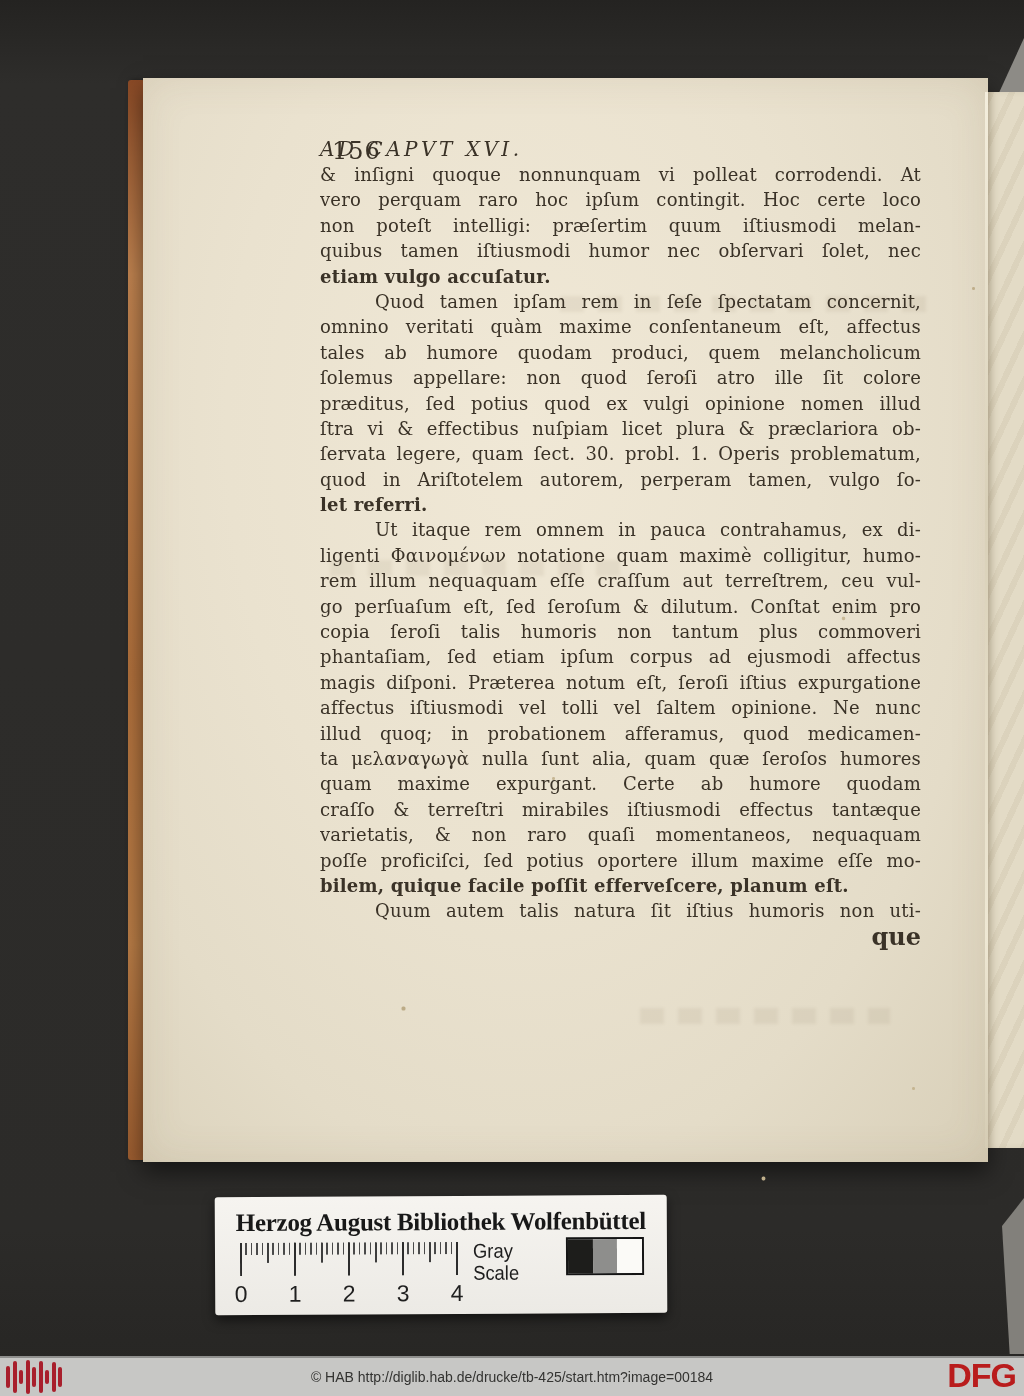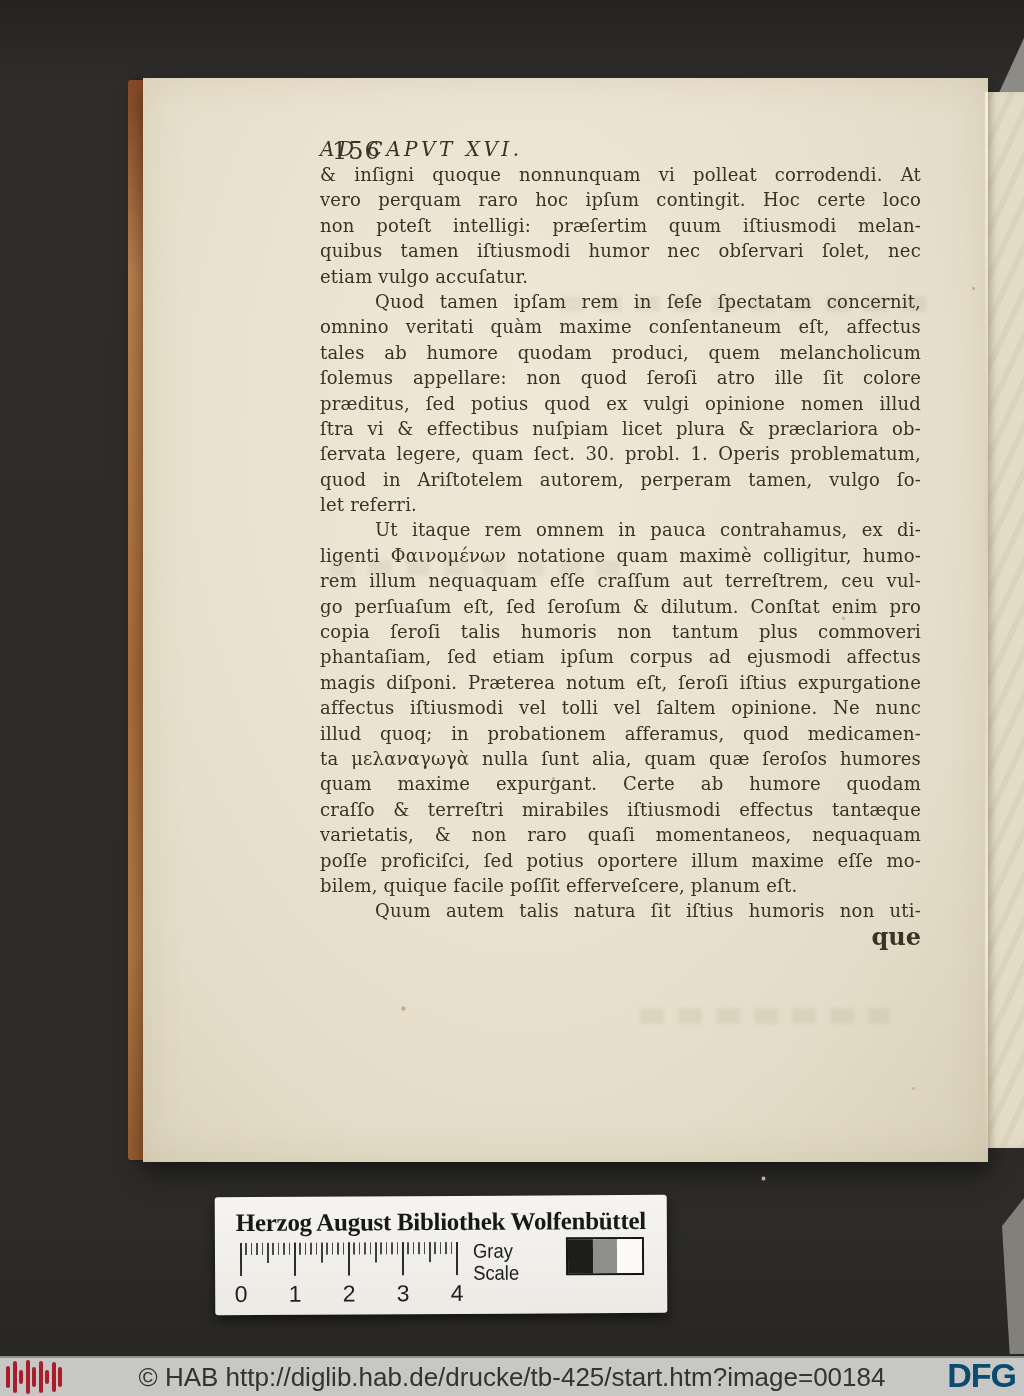--- a/index.html
+++ b/index.html
@@ -54,21 +54,21 @@
   
   .print{color:#3a3227;}
   .header-row{position:absolute;left:320px;top:137px;width:600px;height:26px;}
   .page-number{position:absolute;left:0;top:0;font-size:24px;letter-spacing:1px;margin-left:12px;}
   .running-header{position:absolute;left:0;top:0;width:100%;
     font-style:italic;font-size:20px;letter-spacing:3.5px;}
   .text-block{position:absolute;left:320px;top:162px;width:601px;}
   .tline{font-size:18px;line-height:25.4px;height:25.4px;overflow:hidden;
     text-align:justify;text-align-last:justify;letter-spacing:.2px;}
   .tline.ind{text-indent:55px;}
-  .tline.end{text-align-last:left;}
+  .tline.end{text-align-last:left;font-weight:bold;}
   .catchword{font-size:24px;line-height:25.4px;text-align:right;font-weight:bold;}
   
   .ruler-card{
     position:absolute;left:215px;top:1196px;width:452px;height:118px;
     background:linear-gradient(180deg,#f6f4f0,#eceae5);border-radius:3px;
     box-shadow:0 5px 12px rgba(0,0,0,.55);transform:rotate(-.3deg);
   }
   .card-title{position:absolute;left:0;top:12px;width:100%;text-align:center;
     font-family:"Liberation Serif",serif;font-weight:bold;font-size:25px;color:#181818;
     letter-spacing:-.3px;}
@@ -89,23 +89,23 @@
     border:2.5px solid #141414;display:flex;background:#fff;}
   .patch{flex:1 1 0;}
   
   .footer-bar{
     position:absolute;left:0;top:1356px;width:1024px;height:40px;
     background:#c7c7c5;border-top:2px solid #8f8f8d;box-sizing:border-box;
   }
   .hab-logo{position:absolute;left:6px;top:0;height:38px;display:flex;align-items:center;gap:2.5px;}
   .hab-bar{width:4px;border-radius:2px;display:block;}
   .copyright-text{position:absolute;left:0;top:0;width:100%;height:38px;line-height:38px;
-    text-align:center;font-family:"Liberation Sans",sans-serif;font-size:26px;color:#333331;}
+    text-align:center;font-family:"Liberation Sans",sans-serif;font-size:14px;color:#333331;}
   .dfg-logo{position:absolute;right:8px;top:-2px;font-family:"Liberation Sans",sans-serif;
-    font-weight:bold;font-size:34px;color:#0c4a6e;letter-spacing:-1px;}
+    font-weight:bold;font-size:34px;color:#b91c1c;letter-spacing:-1px;}
 </style>
 </head>
 <body>
 
 <div class="scan">
 
   <div class="spine-edge"></div>
 
   <div class="book-page print">
     <div class="specks"></div>

